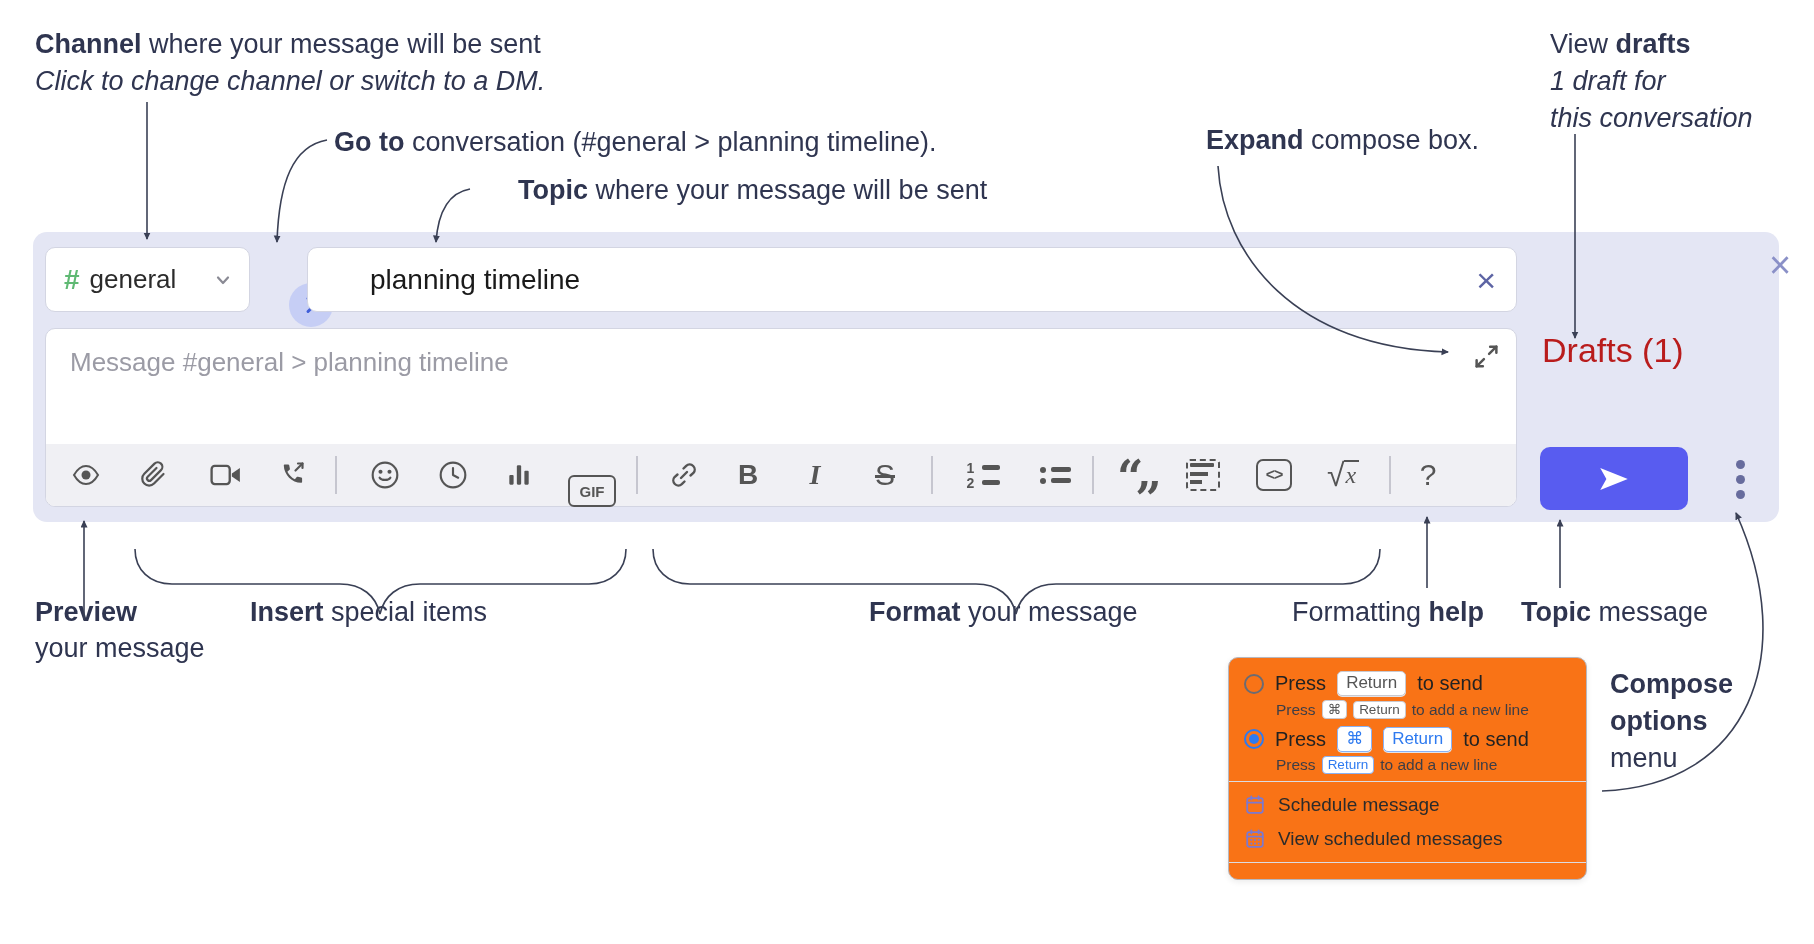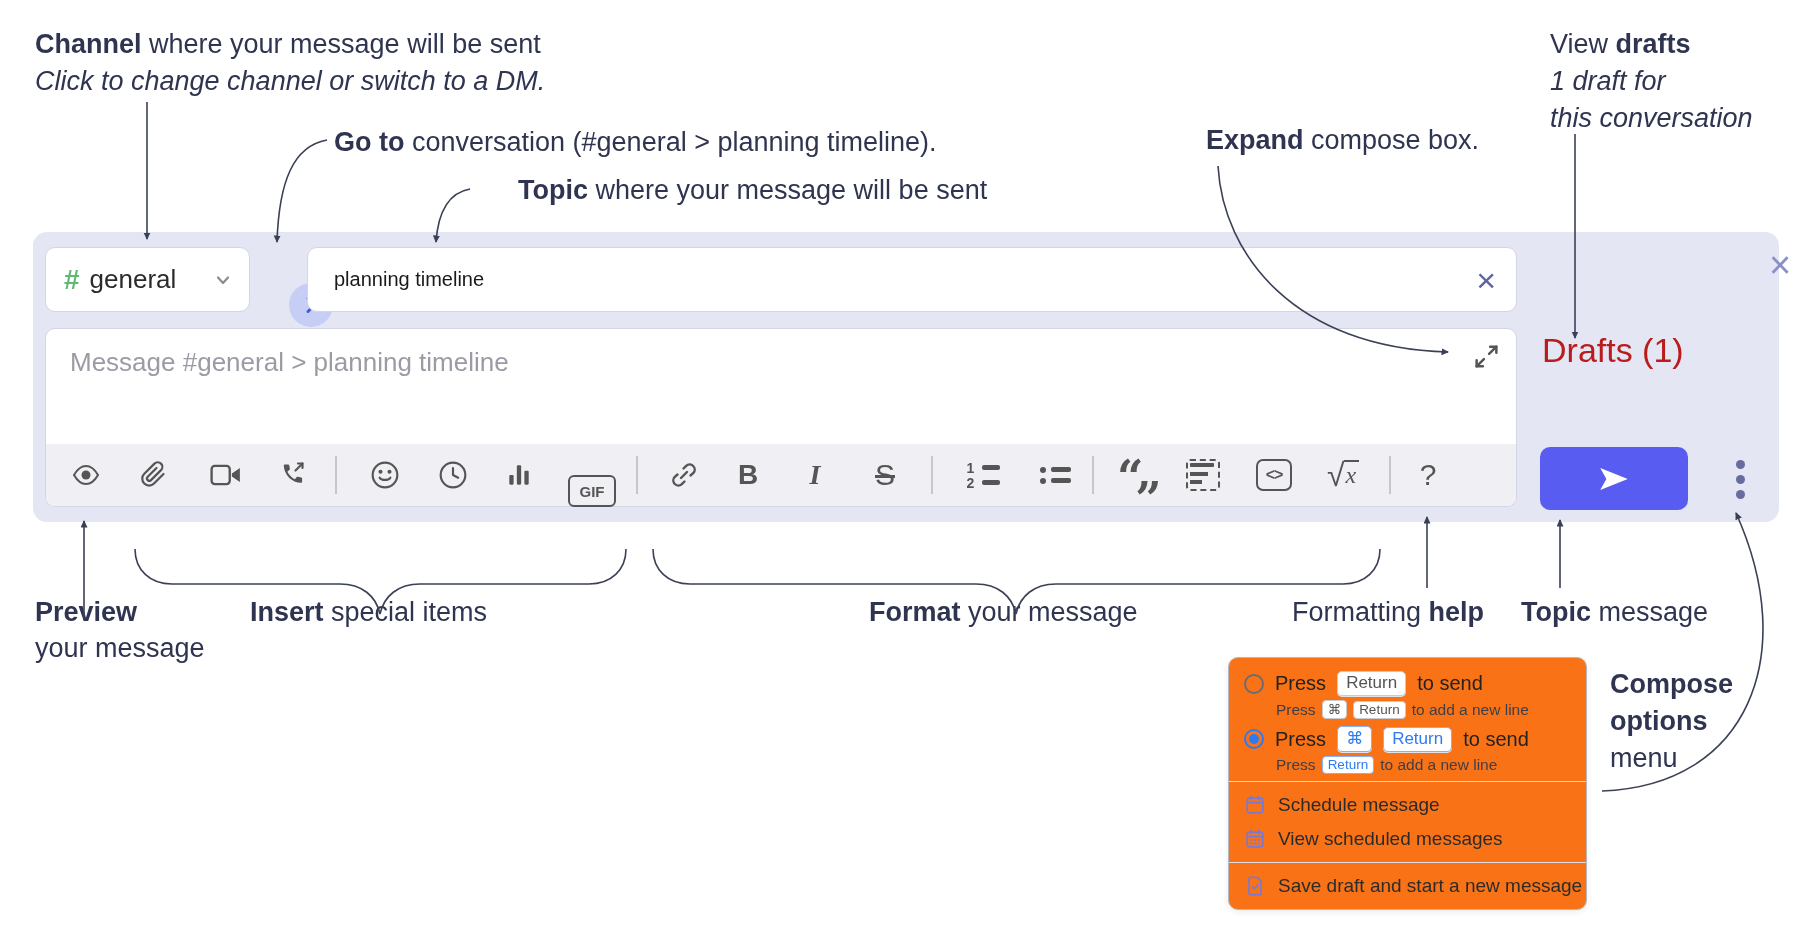--- a/index.html
+++ b/index.html
@@ -21,21 +21,21 @@
   }
   .panel { background:#fff; border:1px solid #d3d5e2; border-radius:10px; position:absolute; }
   #channel-pill { left:12px; top:15px; width:205px; height:65px; display:flex; align-items:center; padding:0 16px 0 18px; }
   #channel-pill .hash { font-size:28px; font-weight:700; margin-right:10px; }
   #channel-pill .chan-label { font-size:26px; color:#2b2b2b; flex:1; }
   #goto-circle {
     position:absolute; left:256px; top:51px; width:44px; height:44px; border-radius:50%;
     background:#c6cef5; display:flex; align-items:center; justify-content:center;
   }
   #topic-input { left:274px; top:15px; width:1210px; height:65px; display:flex; align-items:center; padding:0 16px 0 26px; }
-  #topic-input .topic-text { font-size:20px; color:#1a1a1a; flex:1; }
+  #topic-input .topic-text { font-size:28px; color:#1a1a1a; flex:1;margin-left:36px; }
   #topic-clear { font-size:34px; color:#5d64a4; line-height:1; cursor:default; padding:0 4px; }
   #compose-close { position:absolute; left:1736px; top:14px; font-size:38px; font-weight:400; color:#8a90c7; line-height:1; }
   #message-panel { left:12px; top:96px; width:1472px; height:179px; }
   #message-placeholder { position:absolute; left:24px; top:18px; font-size:26px; color:#9b9ba5; }
   #expand-icon { position:absolute; right:16px; top:14px; }
   #msg-toolbar {
     position:absolute; left:0; bottom:0; width:100%; height:62px;
     background:#f0f0f4; border-radius:0 0 9px 9px;
   }
   .tbi { position:absolute; top:0; width:44px; height:62px; display:flex; align-items:center; justify-content:center; color:#555; }
@@ -385,27 +385,20 @@
             <rect x="11" y="12" width="2" height="2"></rect>
             <rect x="15" y="12" width="2" height="2"></rect>
             <rect x="7" y="16" width="2" height="2"></rect>
             <rect x="11" y="16" width="2" height="2"></rect>
             <rect x="15" y="16" width="2" height="2"></rect>
           </g>
       </svg>
       <span>View scheduled messages</span>
     </div>
     <div class="pm-div"></div>
-    <div class="pm-item" style="padding-bottom:2px">
-      <svg width="22" height="22" viewBox="0 0 24 24">
-        <path d="M6.5,2.5 H14.5 L18.5,6.5 V20.5 c0,0.55 -0.45,1 -1,1 h-11 c-0.55,0 -1,-0.45 -1,-1 V3.5 c0,-0.55 0.45,-1 1,-1 Z" fill="none" stroke="#7a79d1" stroke-width="1.9" stroke-linejoin="round"></path>
-        <polyline points="9,13 11.2,15.2 15.5,10.8" fill="none" stroke="#7a79d1" stroke-width="1.9" stroke-linecap="round" stroke-linejoin="round"></polyline>
-      </svg>
-      <span>Save draft and start a new message</span>
-    </div>
   </div>
 
   <svg id="overlay" width="1814" height="944" viewBox="0 0 1814 944">
     <defs>
       <marker id="ah" markerWidth="9" markerHeight="8" refX="6.5" refY="3.5" orient="auto" markerUnits="userSpaceOnUse">
         <path d="M0,0 L7.5,3.5 L0,7 Z" fill="#3a4055"></path>
       </marker>
     </defs>
     <g fill="none" stroke="#3a4055" stroke-width="1.6">
       <path d="M147,102 L147,239" marker-end="url(#ah)"></path>

